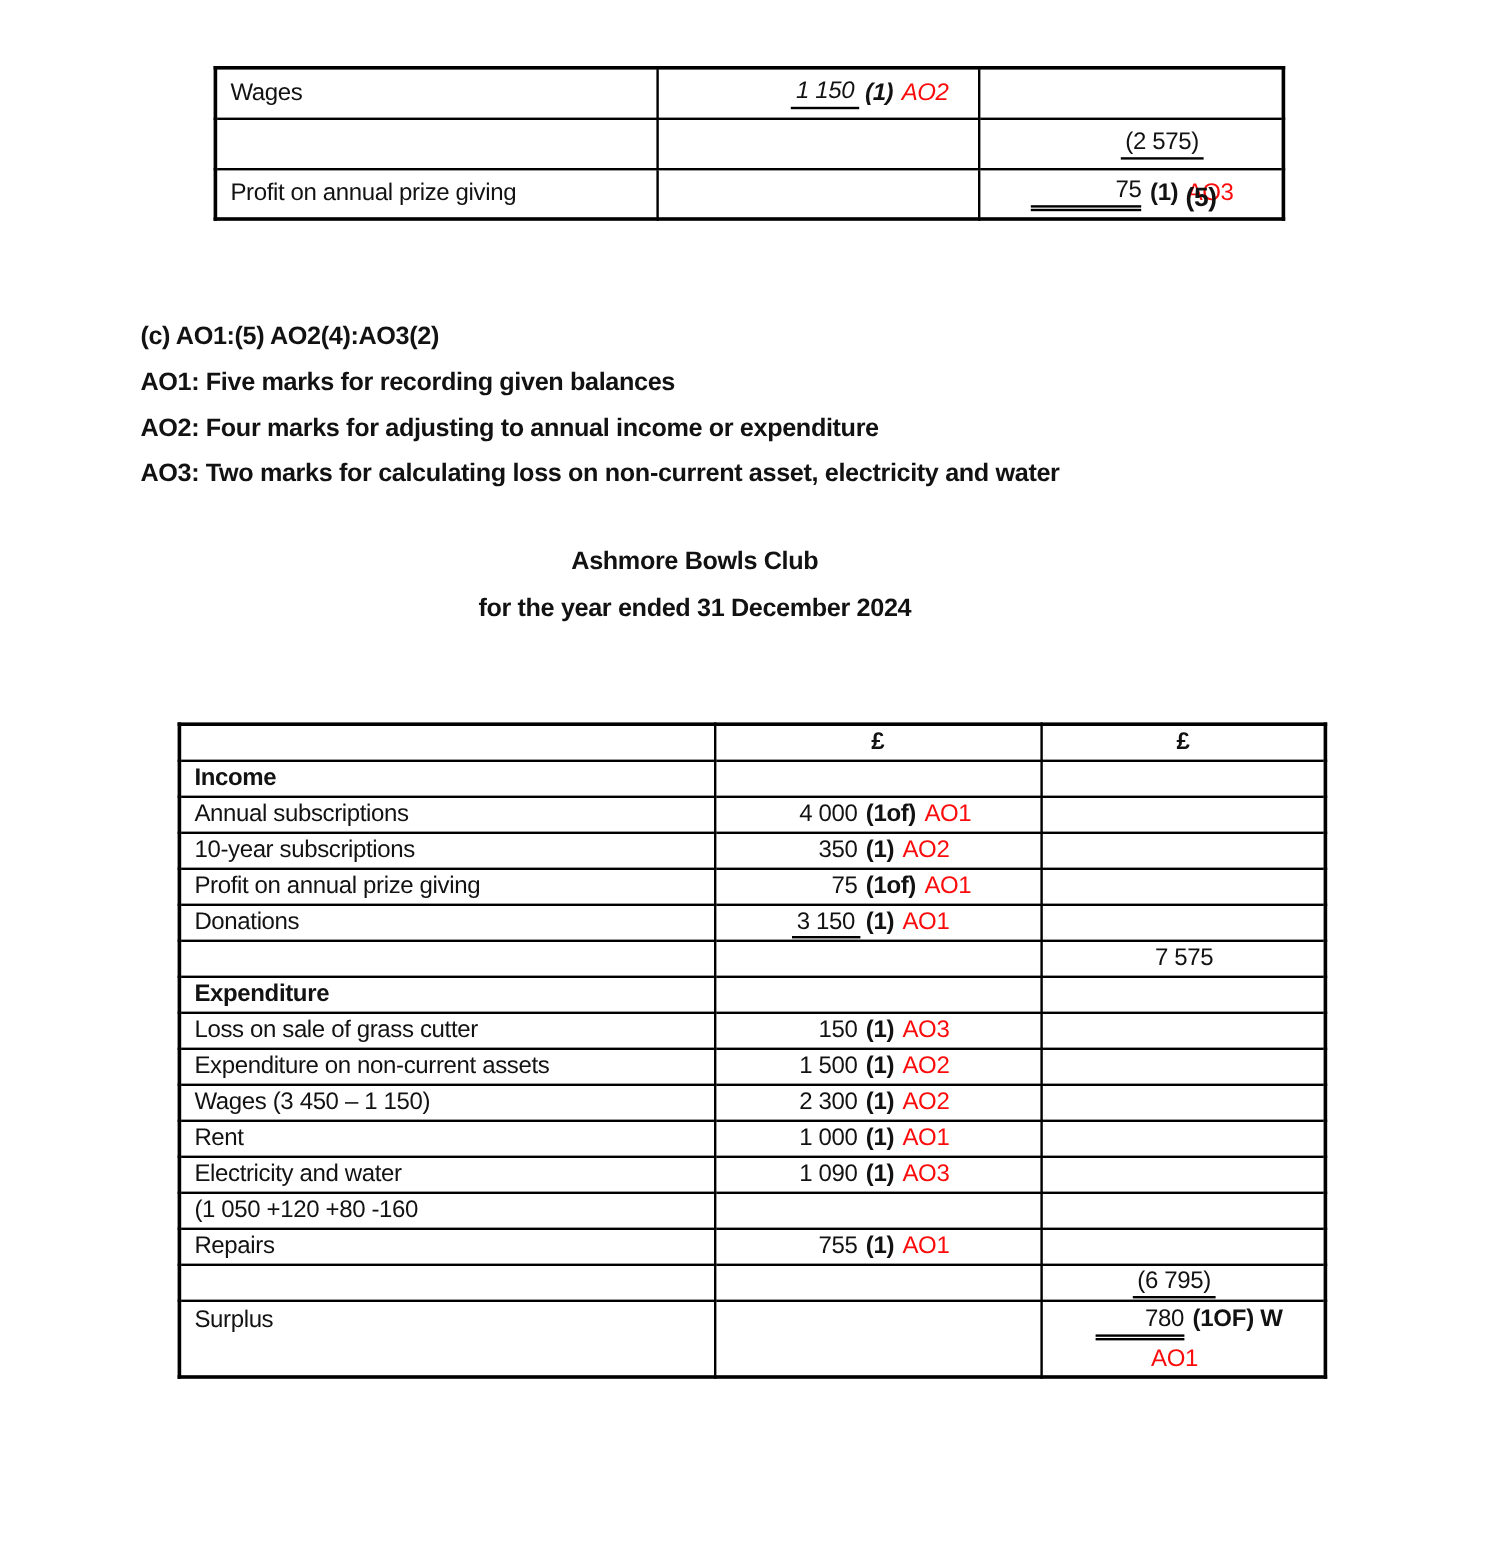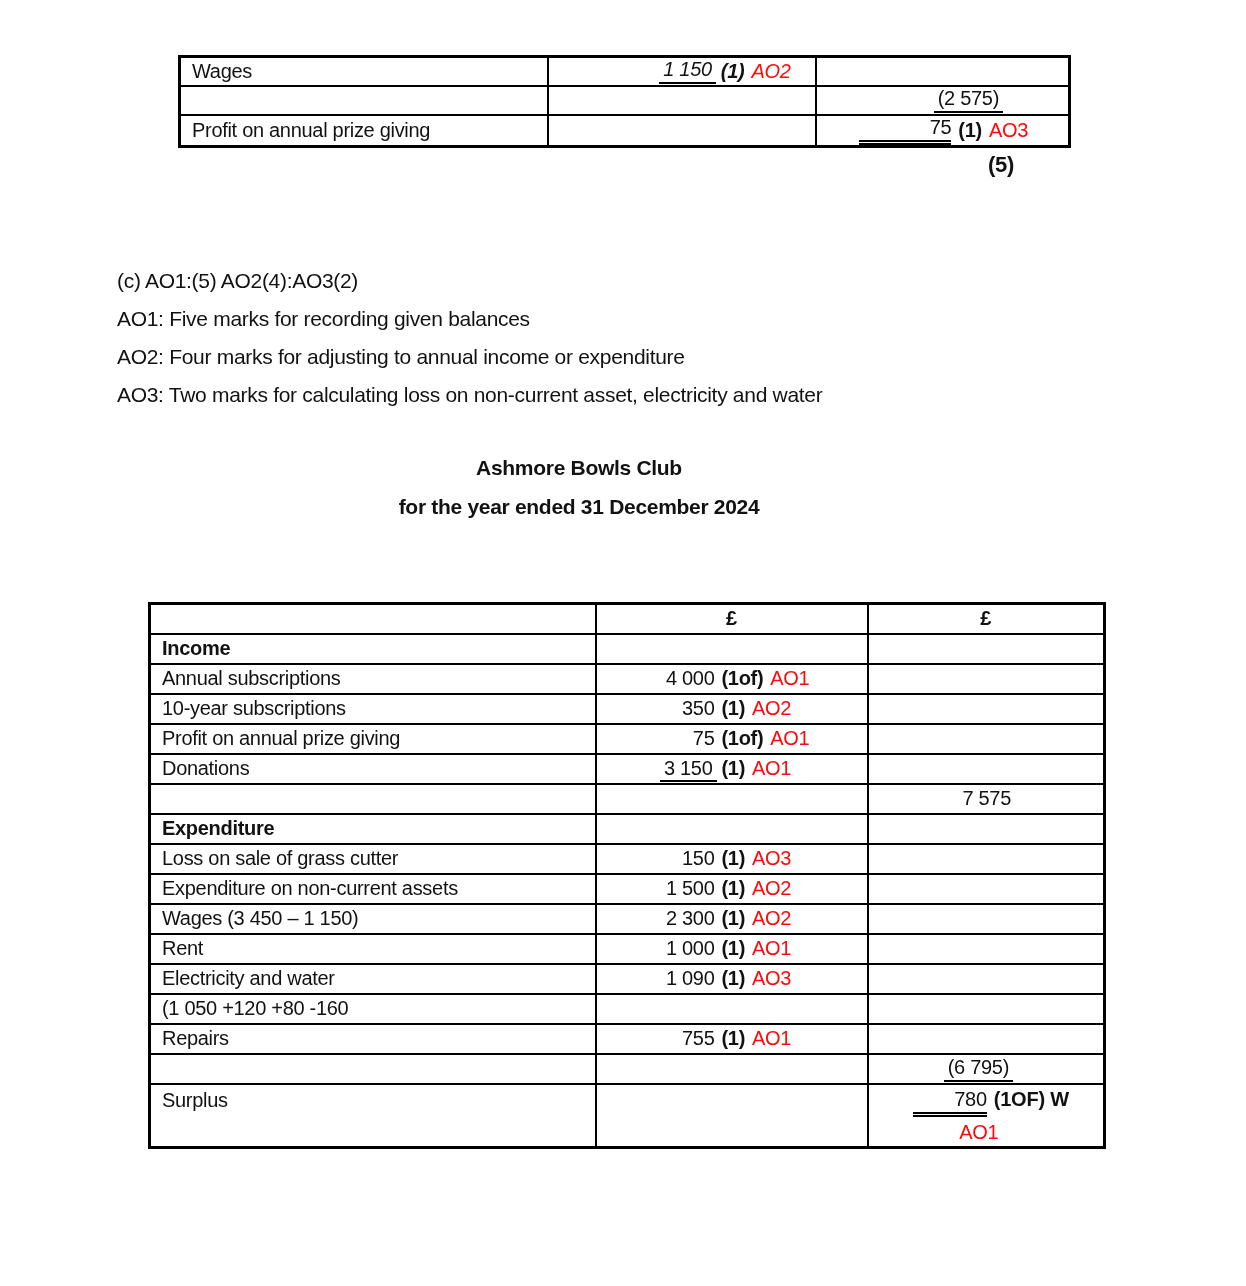--- a/index.html
+++ b/index.html
@@ -16,39 +16,39 @@
     font-size:20px;
     letter-spacing:-0.3px;
   }
   .page{position:absolute;inset:0;}
 
   table{border-collapse:collapse;table-layout:fixed;border:3px solid var(--line);}
   td{border:2px solid var(--line);vertical-align:middle;overflow:hidden;}
 
   
   .top-table{position:absolute;left:178px;top:55px;width:890px;}
-  .top-table td{height:29px;}
+  .top-table td{height:42px;}
   .lbl{padding-left:11px;text-align:left;}
 
   .amt{display:flex;align-items:center;justify-content:flex-end;gap:7px;white-space:pre;}
   .pr-66{padding-right:24px;font-style:italic;}
   .pr-99{padding-right:67px;}
   .pr-42{padding-right:40px;}
   .mark{font-weight:bold;color:var(--ink);}
   .ao{color:var(--red);}
   .u{border-bottom:2px solid var(--line);padding:0 4px 1px 4px;margin:0 -2px;}
   .num-uu{display:inline-block;width:92px;text-align:right;border-bottom:5px double var(--line);padding-bottom:1px;}
 
   .marks-right{position:absolute;font-weight:bold;font-size:22px;text-align:right;}
   .marks-5{left:178px;top:152px;width:890px;padding-right:54px;}
   .marks-11{left:148px;top:1194px;width:955px;padding-right:38px;}
 
   
   .criteria{position:absolute;left:117px;top:262px;width:1060px;}
-  .criteria div{font-weight:normal;font-size:21px;line-height:38px;}
+  .criteria div{font-weight:bold;font-size:21px;line-height:38px;}
 
   
   .titles{position:absolute;left:0;top:449px;width:1146px;text-align:center;padding-left:12px;}
   .titles div{font-weight:bold;font-size:21px;line-height:38.5px;}
 
   
   .main-table{position:absolute;left:148px;top:602px;width:955px;}
   .main-table td{height:30px;}
   .hdr{text-align:center;font-weight:bold;}
   .bold-lbl{font-weight:bold;}

